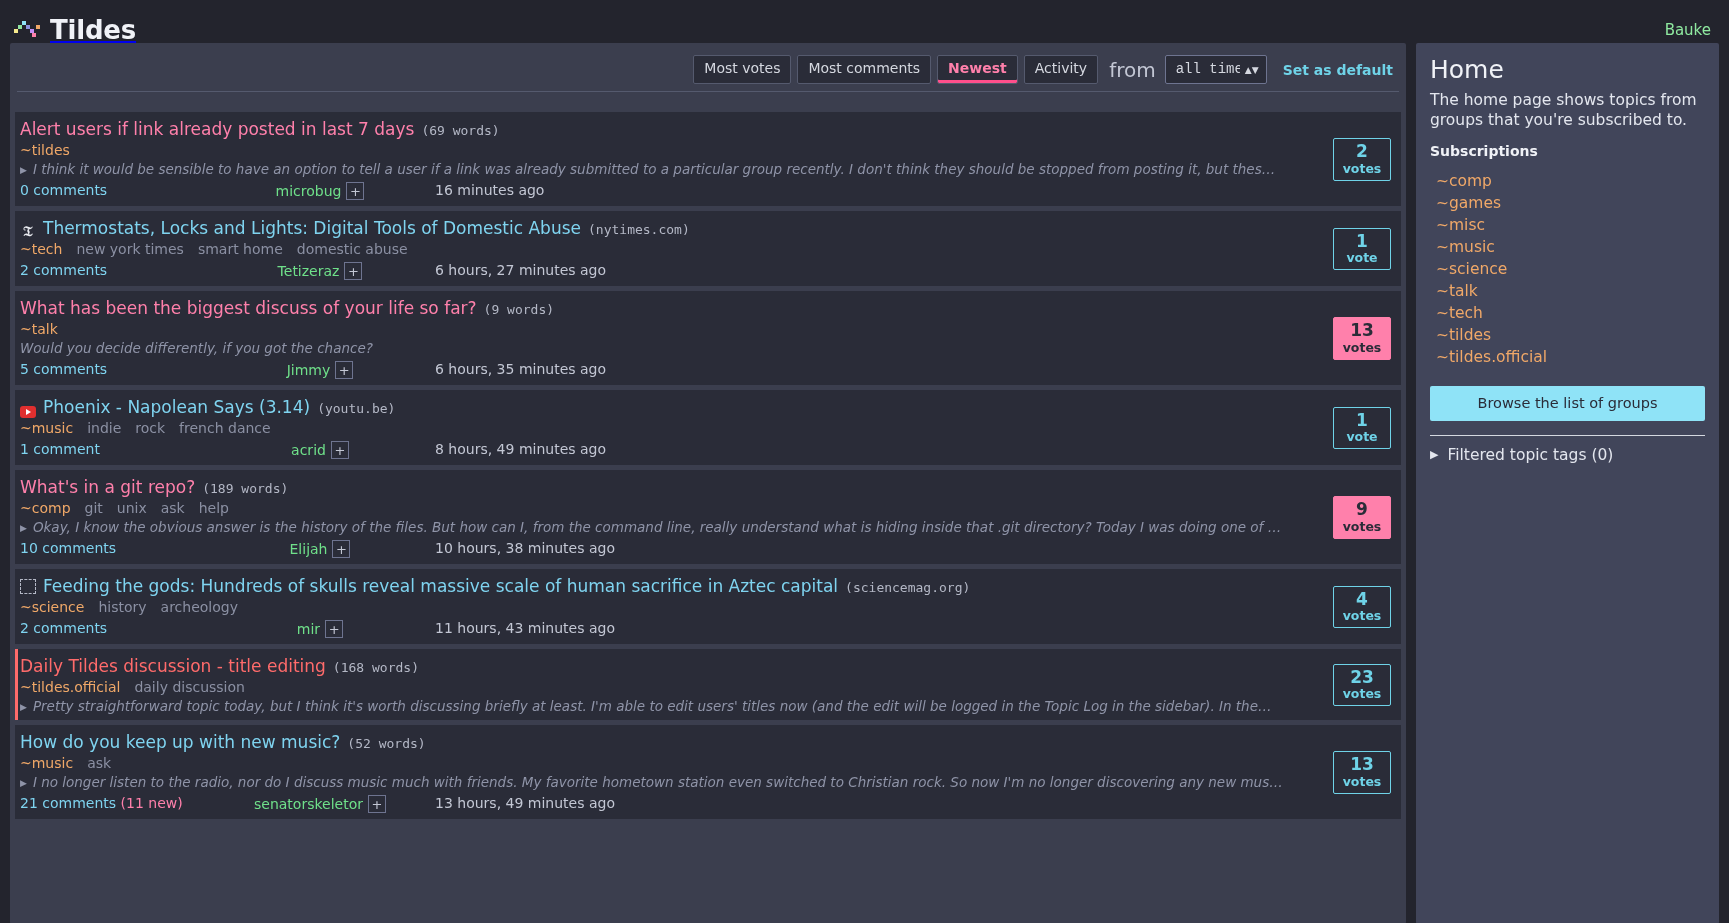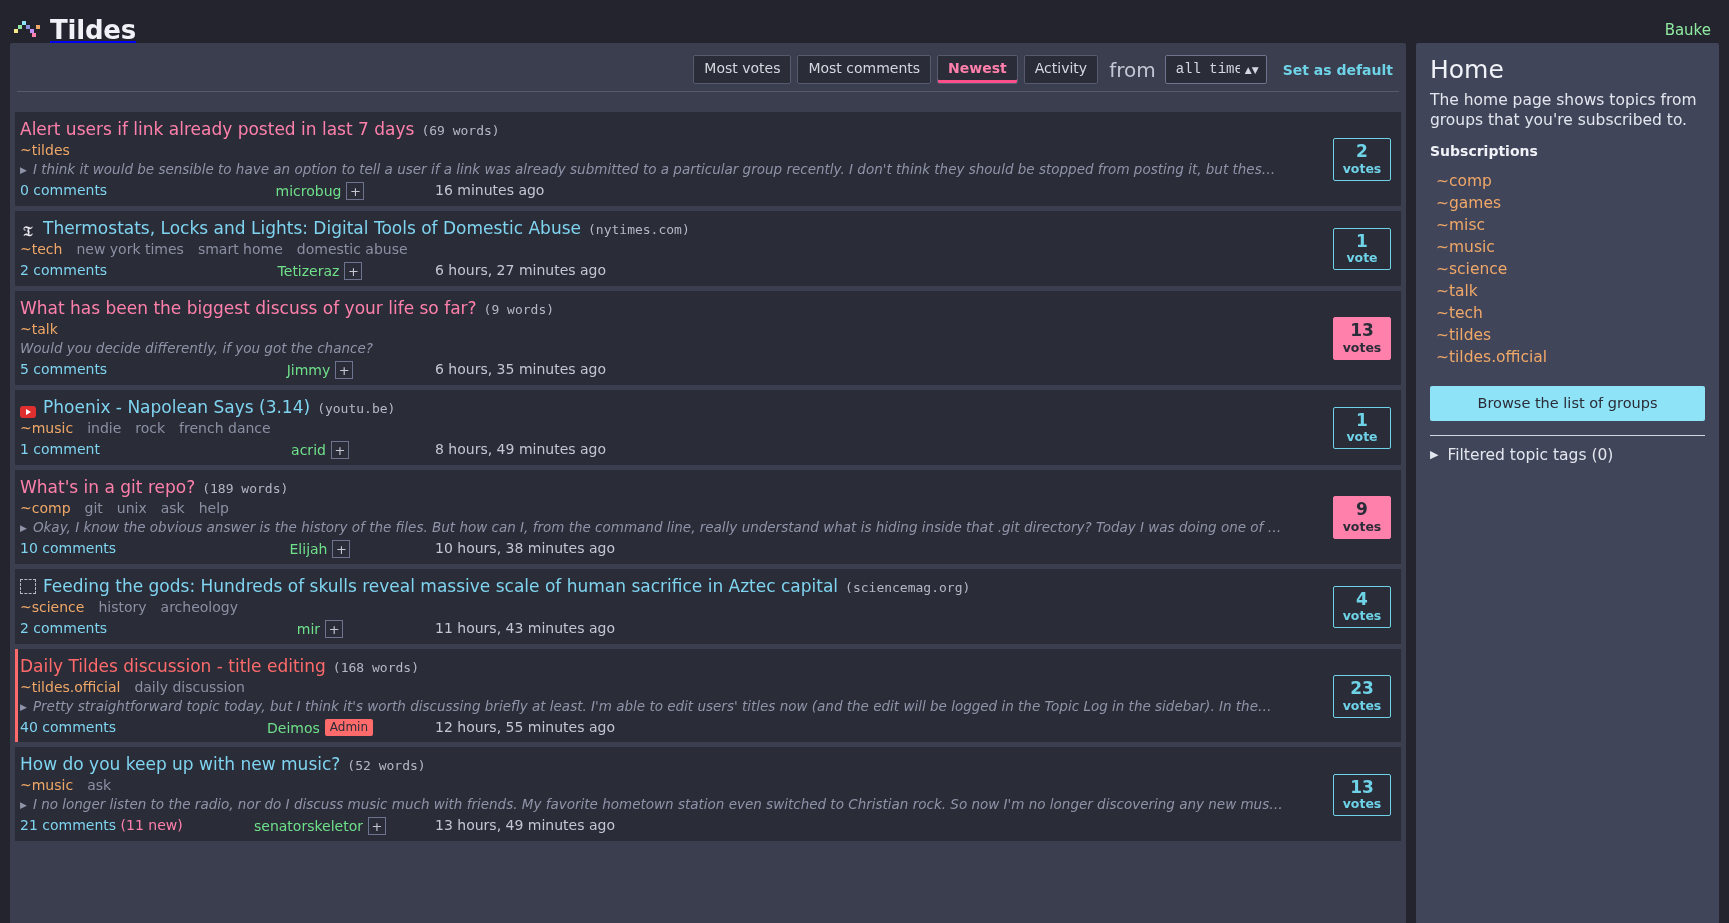--- a/index.html
+++ b/index.html
@@ -578,28 +578,20 @@
               <a href="#" class="topic-title official">Daily Tildes discussion - title editing</a>
               <span class="topic-meta-small">(168 words)</span>
             </div>
             <div class="tag-row">
               <a href="#" class="group-link">~tildes.official</a>
               <a href="#" class="tag">daily discussion</a>
             </div>
             <div class="excerpt">
               <span class="tri">▶</span>
               <span class="excerpt-text">Pretty straightforward topic today, but I think it's worth discussing briefly at least. I'm able to edit users' titles now (and the edit will be logged in the Topic Log in the sidebar). In the…</span>
-            </div>
-            <div class="topic-footer">
-              <a href="#" class="comments-link"><span>40 comments</span></a>
-              <div class="author-wrap">
-                <a href="#" class="author">Deimos</a>
-                <span class="badge-admin">Admin</span>
-              </div>
-              <span class="timestamp">12 hours, 55 minutes ago</span>
             </div>
           </div>
           <div class="vote-col">
             <button class="vote-btn">
               <span class="vote-count">23</span>
               <span class="vote-label">votes</span>
             </button>
           </div>
         </article>
         <article class="topic">

